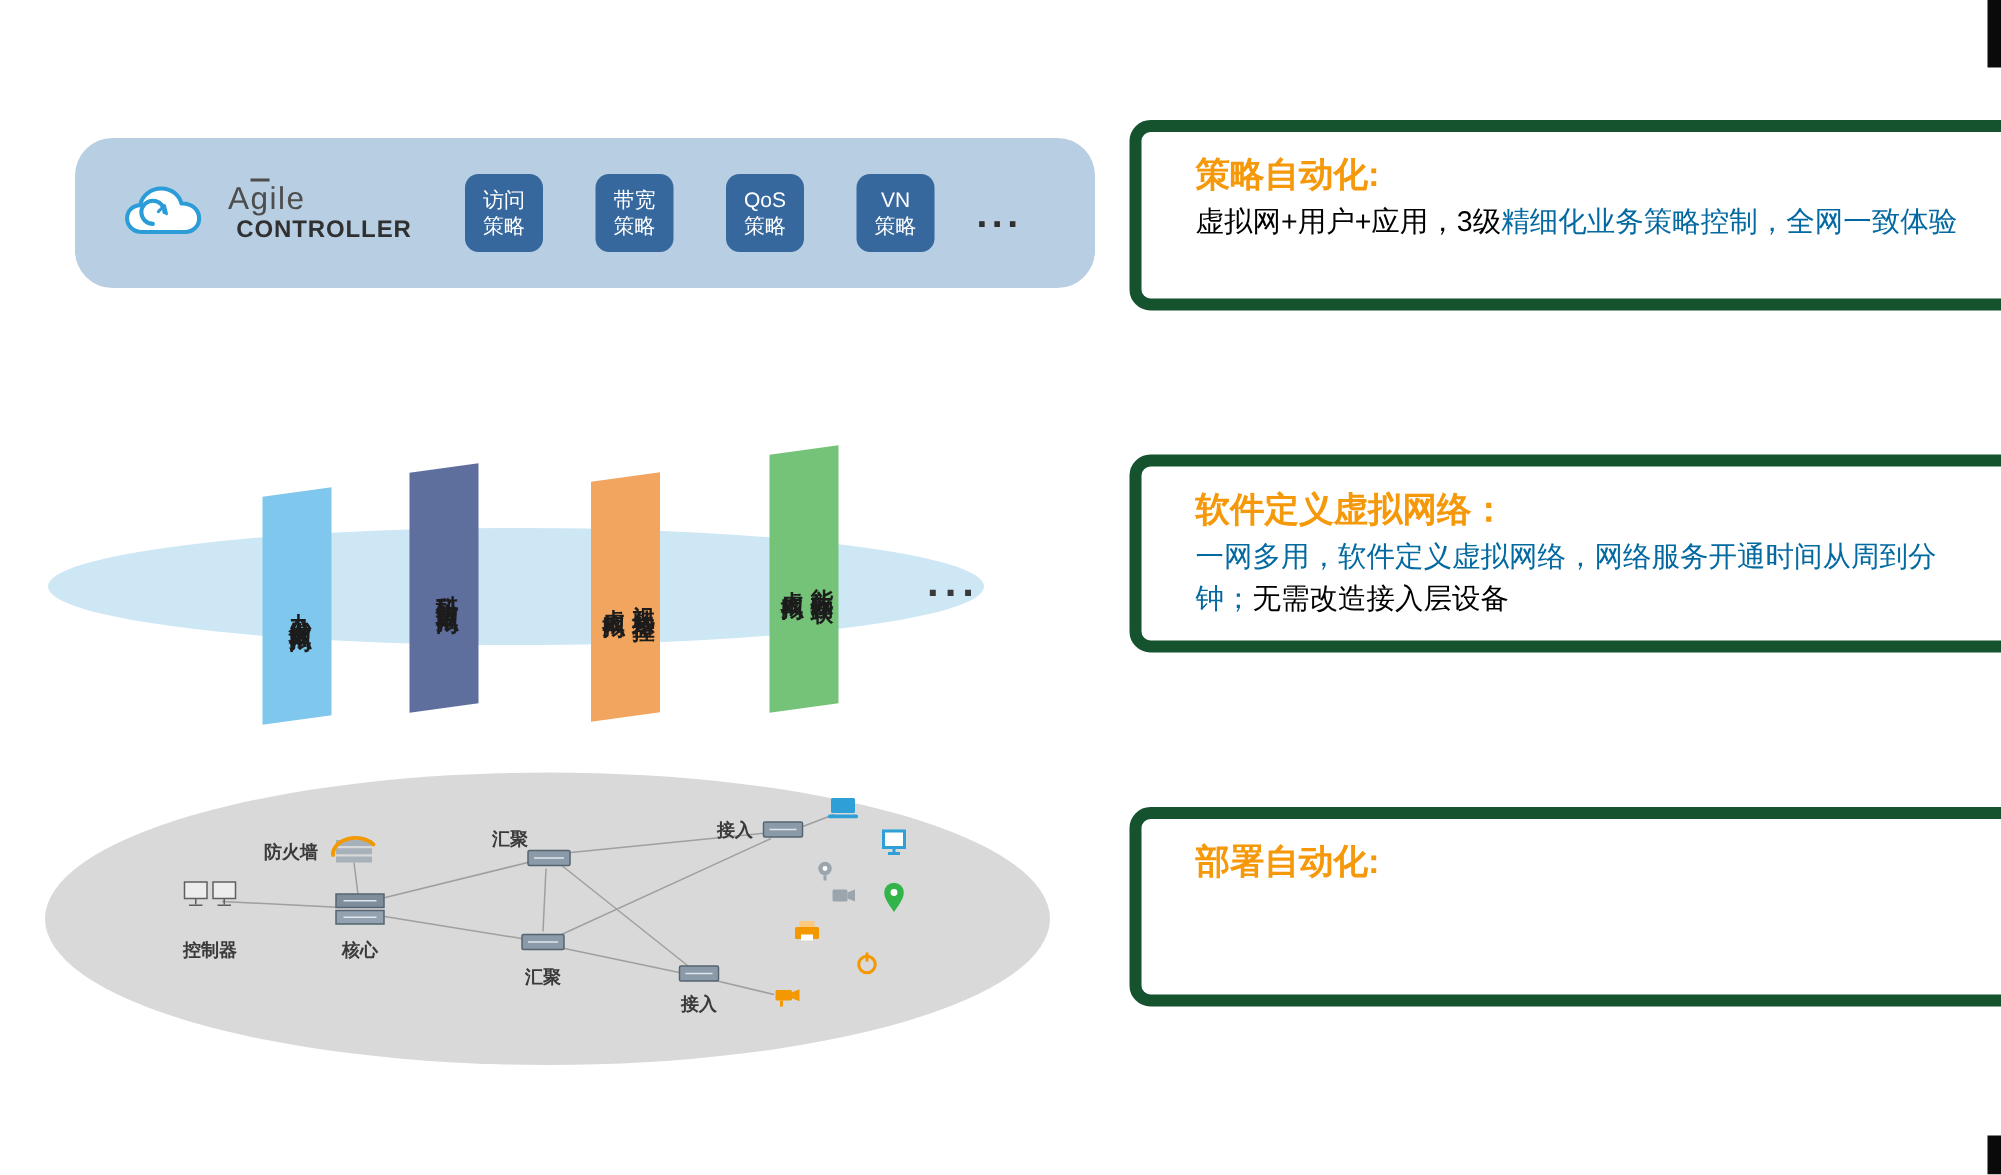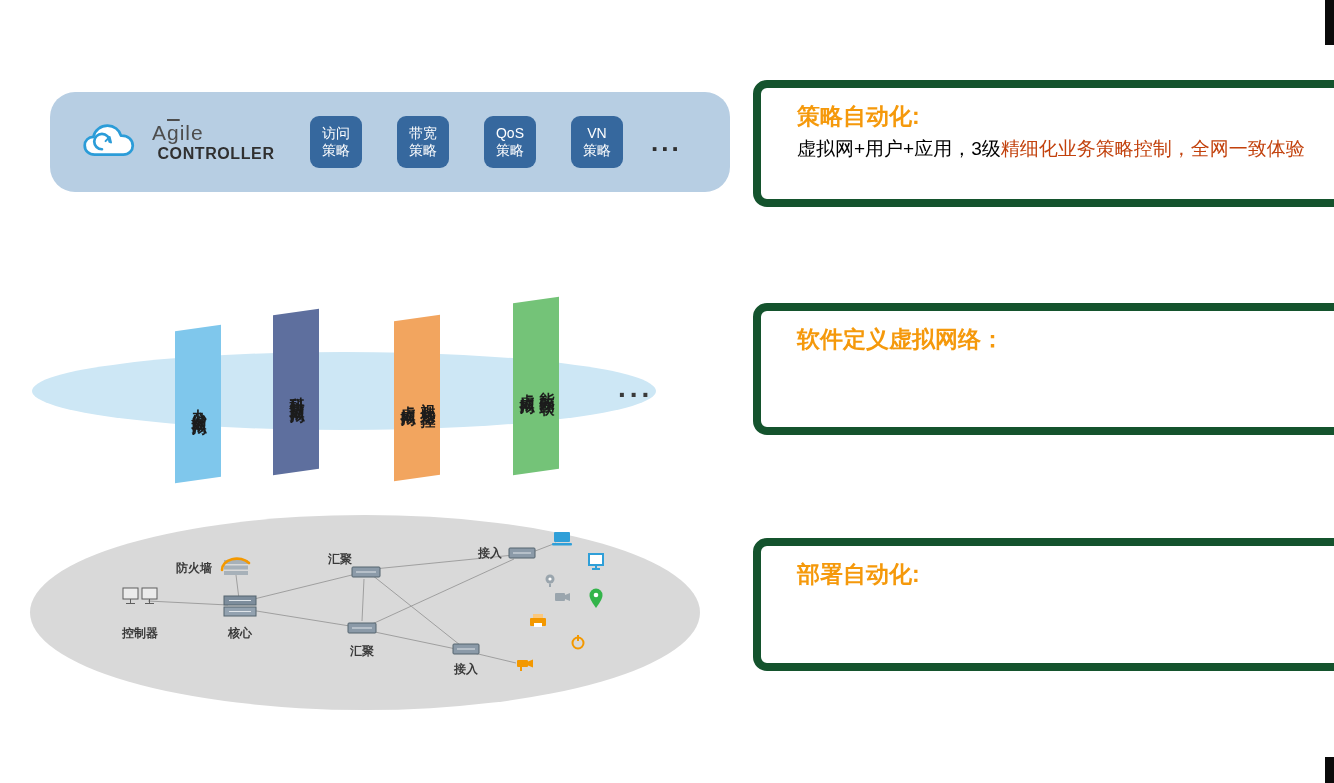--- a/index.html
+++ b/index.html
@@ -58,21 +58,21 @@
   .callout{
     position:absolute;left:753px;width:604px;background:#fff;
     border:8px solid #14532d;border-radius:14px;padding:13px 36px;
   }
   .c1{top:80px;height:127px;}
   .c2{top:303px;height:132px;}
   .c3{top:538px;height:133px;}
   .callout-title{font-size:23px;font-weight:bold;color:#f5990b;margin-bottom:3px;}
   .callout-body{font-size:19px;line-height:1.45;color:#3d3d3d;}
   .seg-orange{color:#000000;}
-  .seg-dark{color:#c2410c;}
+  .seg-dark{color:#0369a1;}
 </style>
 </head>
 <body>
 
 <div class="stage">
 
   <div class="edge-bar-top"></div>
   <div class="edge-bar-bottom"></div>
 
   <div class="controller-bar">
@@ -238,19 +238,20 @@
     </g>
   </svg>
 
   <div class="callout c1">
     <div class="callout-title">策略自动化:</div>
     <div class="callout-body"><span class="seg-orange">虚拟网+用户+应用，3级</span><span class="seg-dark">精细化业务策略控制，全网一致体验</span></div>
   </div>
 
   <div class="callout c2">
     <div class="callout-title">软件定义虚拟网络：</div>
+    <div class="callout-body"><span class="seg-dark">一网多用，软件定义虚拟网络，网络服务开通时间从周到分钟；</span><span class="seg-orange">无需改造接入层设备</span></div>
   </div>
 
   <div class="callout c3">
     <div class="callout-title">部署自动化:</div>
   </div>
 
 </div>
 
 </body></html>

